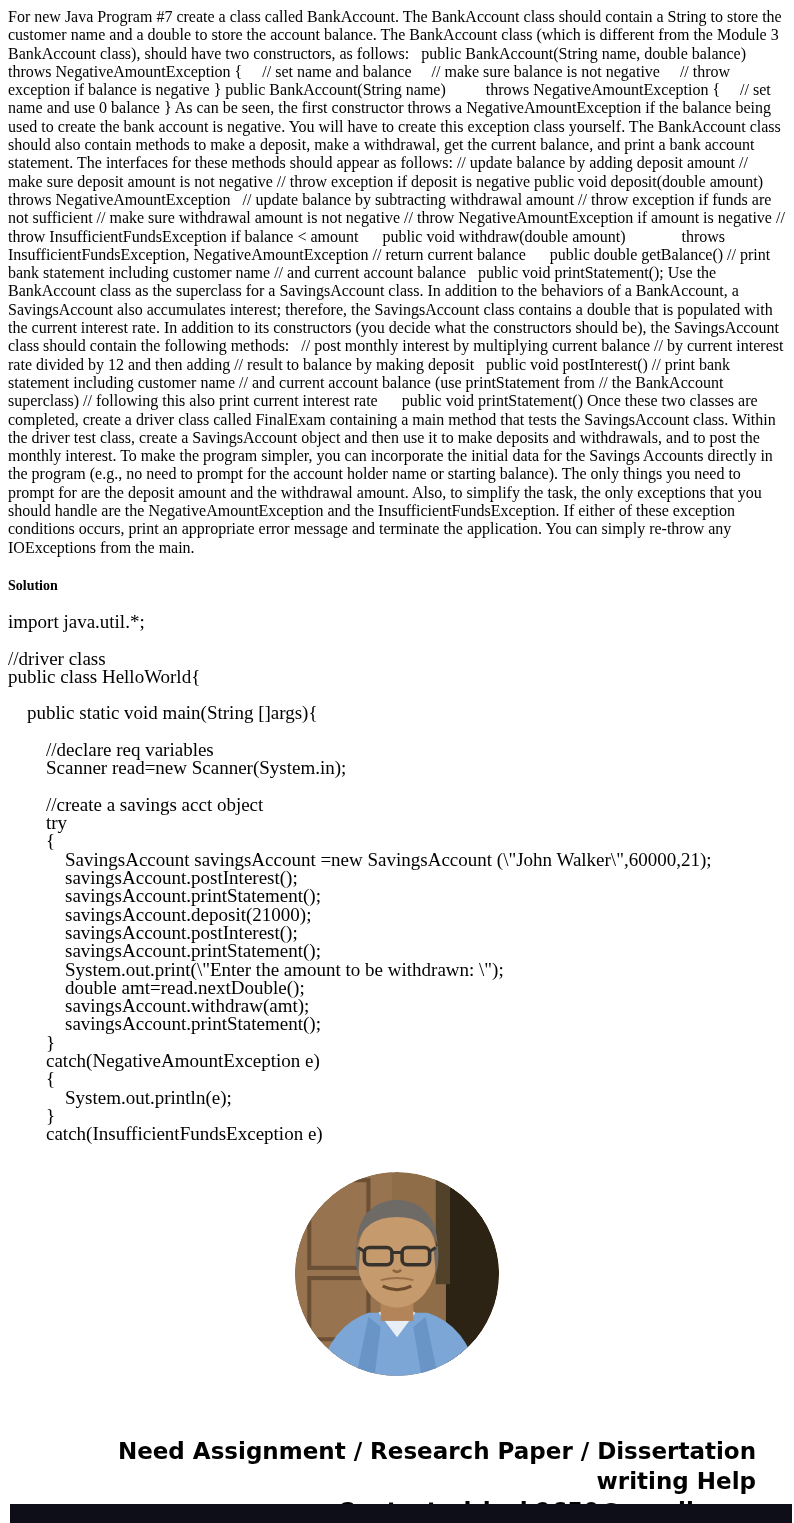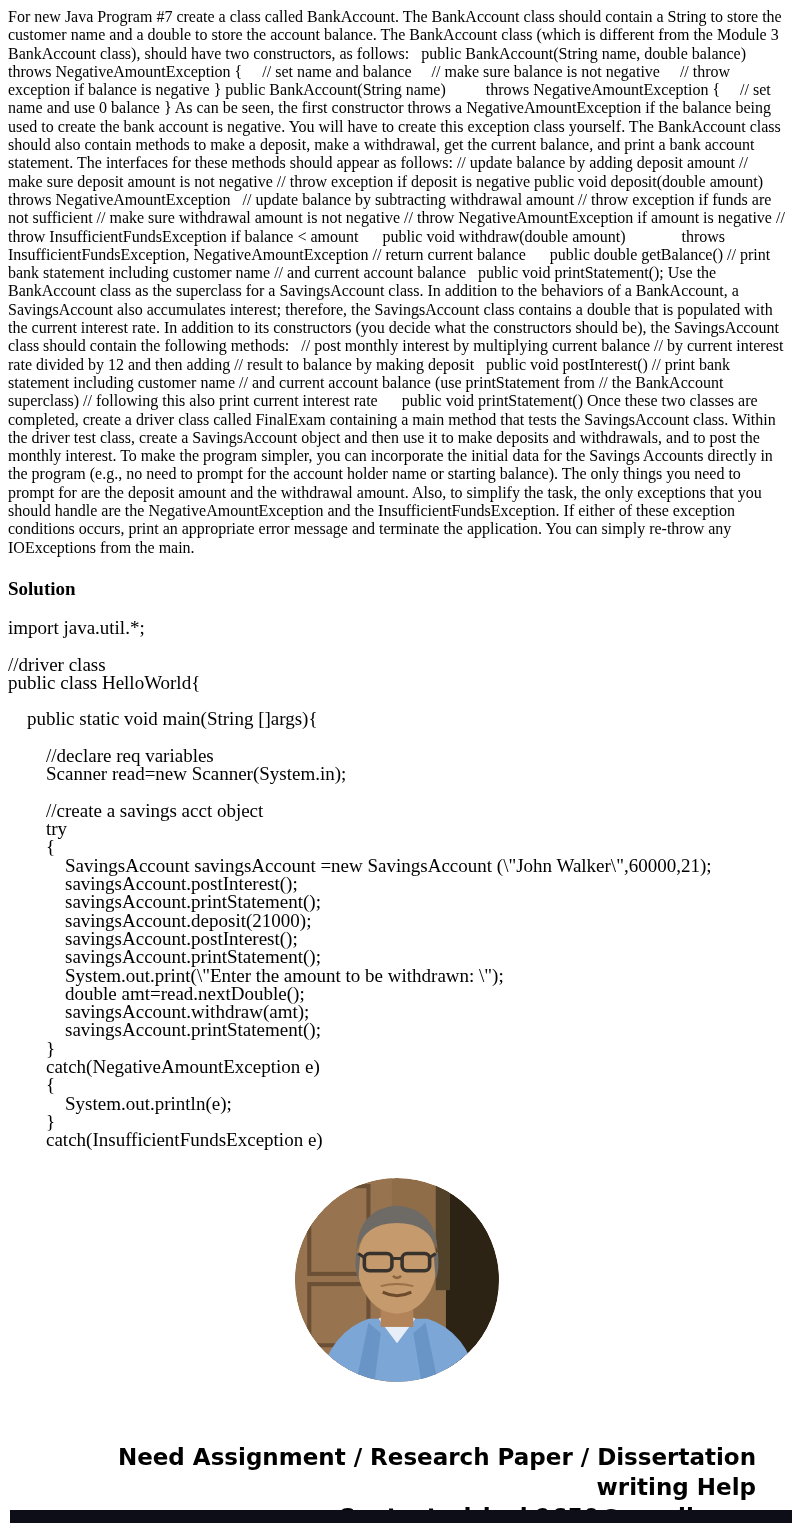--- a/index.html
+++ b/index.html
@@ -12,21 +12,21 @@
     position: relative;
   }
   .content { padding: 8px 8px 0 8px; }
   .question {
     font-size: 16px;
     line-height: 18.3px;
     white-space: pre-wrap;
     word-wrap: break-word;
   }
   .solution-heading {
-    font-size: 19px;
+    font-size: 14px;
     font-weight: bold;
     margin-top: 21px;
     margin-bottom: 19px;
   }
   .code {
     font-size: 19px;
     line-height: 18.3px;
     white-space: pre-wrap;
     word-wrap: break-word;
   }

